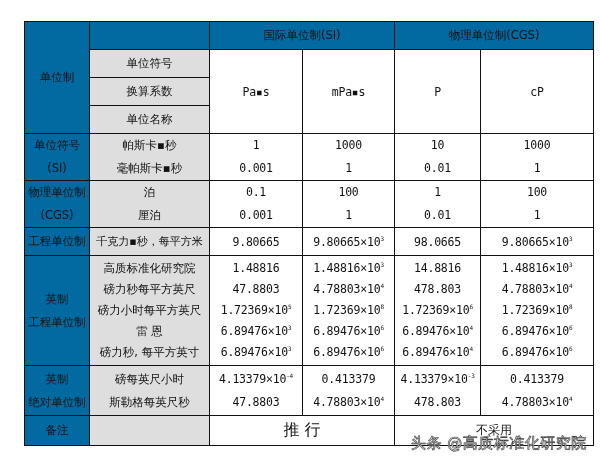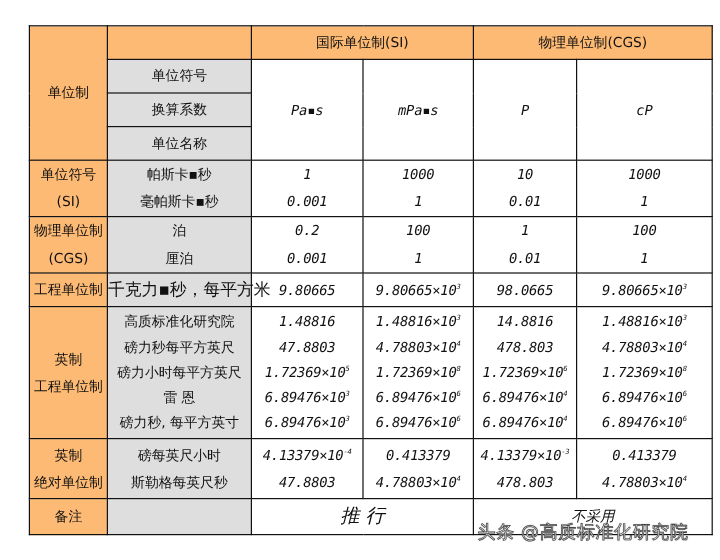--- a/index.html
+++ b/index.html
@@ -2,28 +2,28 @@
 <html><head>
 <meta charset="utf-8">
 <style>
   html, body { margin: 0; padding: 0; background: #ffffff; }
   body { width: 600px; height: 467px; position: relative; overflow: hidden;
          font-family: "DejaVu Sans", sans-serif; color: #111; }
   table.units { position: absolute; left: 24px; top: 21px; border-collapse: collapse;
                 table-layout: fixed; width: 569px; }
   table.units td { border: 1.5px solid #111; padding: 0; text-align: center;
                    vertical-align: middle; font-size: 11.5px; }
-  td.g1 { background: #fdba74; }
+  td.g1 { background: #0369a1; }
   td.g2 { background: #dedede; margin-left: 21px; }
-  td.w  { background: #ffffff; font-style: italic; }
+  td.w  { background: #ffffff; }
   .num  { font-family: "DejaVu Sans Mono", monospace; font-size: 10.5px; letter-spacing: -0.2px; }
   .line { display: block; height: 23px; line-height: 23px; white-space: nowrap; }
   .line2 { display: block; height: 21px; line-height: 21px; white-space: nowrap; }
   sup { font-size: 6px; vertical-align: 5px; line-height: 0; }
-  .watermark { position: absolute; left: 398px; top: 434px; font-size: 15px; color: #ffffff;
+  .watermark { position: absolute; left: 411px; top: 434px; font-size: 15px; color: #ffffff;
                -webkit-text-stroke: 0.6px #444; letter-spacing: 0.5px;
                text-shadow: 0 0 1px #666; white-space: nowrap; }
 </style>
 </head>
 <body>
 
 <table class="units">
   <colgroup>
     <col style="width:65px">
       <col style="width:120px">
@@ -84,40 +84,40 @@
   <tr style="height:47px">
     <td class="g1">
       <span class="line">物理单位制</span>
       <span class="line">(CGS)</span>
     </td>
     <td class="g2">
       <span class="line">泊</span>
       <span class="line">厘泊</span>
     </td>
     <td class="w num">
-      <span class="line">0.2</span>
+      <span class="line">0.1</span>
       <span class="line">0.001</span>
     </td>
     <td class="w num">
       <span class="line">100</span>
       <span class="line">1</span>
     </td>
     <td class="w num">
       <span class="line">1</span>
       <span class="line">0.01</span>
     </td>
     <td class="w num">
       <span class="line">100</span>
       <span class="line">1</span>
     </td>
   </tr>
 
   <tr style="height:28px">
     <td class="g1">工程单位制</td>
-    <td class="g2" style="white-space:nowrap;font-size:14px">千克力▪秒，每平方米</td>
+    <td class="g2" style="white-space:nowrap;font-size:11px">千克力▪秒，每平方米</td>
     <td class="w num"><span>9.80665</span><sup></sup></td>
     <td class="w num"><span>9.80665×10</span><sup>3</sup></td>
     <td class="w num"><span>98.0665</span><sup></sup></td>
     <td class="w num"><span>9.80665×10</span><sup>3</sup></td>
   </tr>
 
   <tr style="height:110px">
     <td class="g1">
       <span class="line">英制</span>
       <span class="line">工程单位制</span>

